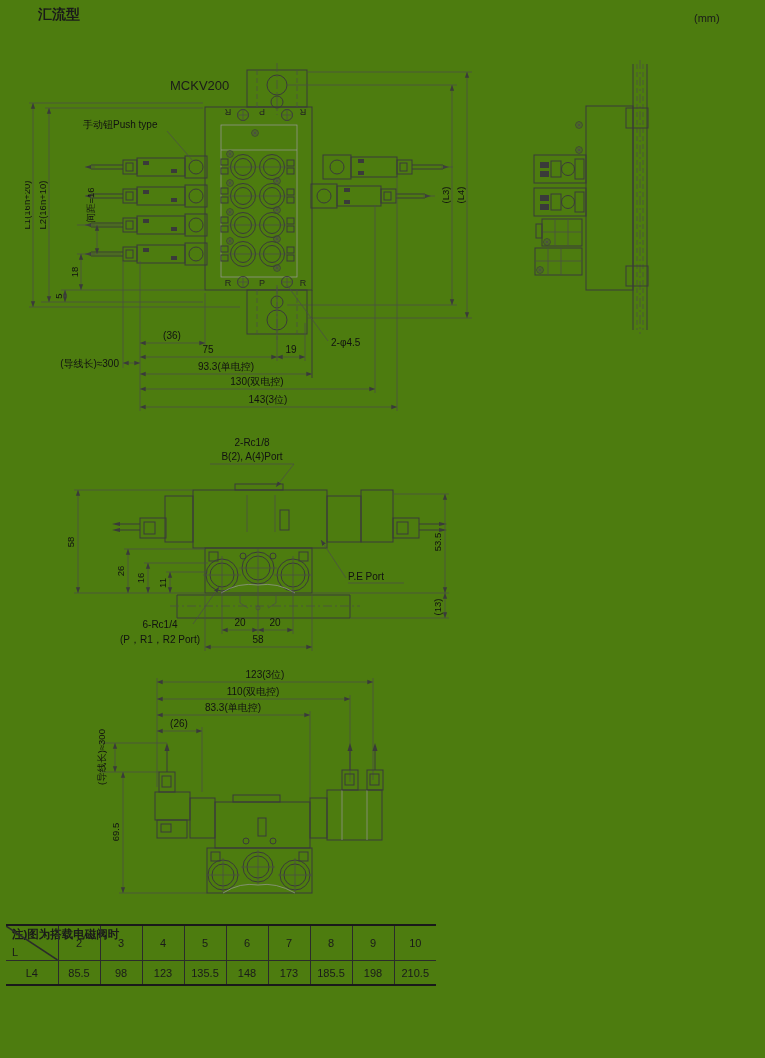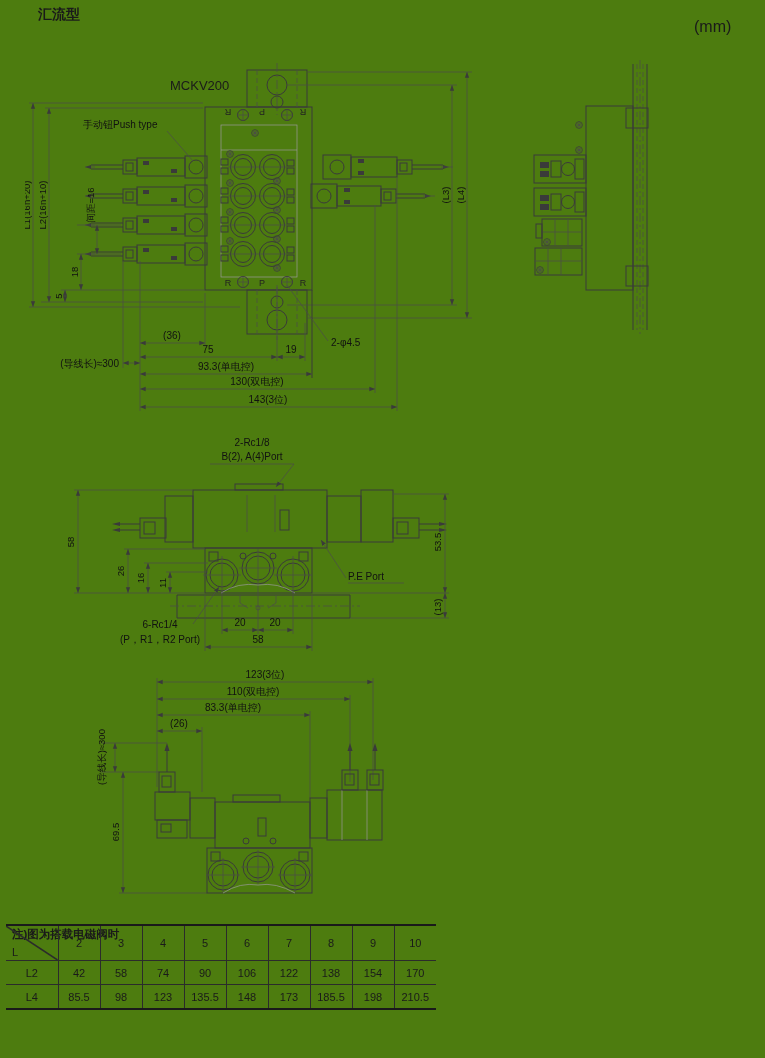--- a/index.html
+++ b/index.html
@@ -1,20 +1,20 @@
 <!DOCTYPE html>
 <html><head>
 <meta charset="utf-8">
 <style>
   html,body{margin:0;padding:0;background:#fff;}
   body{font-family:"Liberation Sans",sans-serif;color:#1a1a1a;}
   #page{position:relative;width:765px;height:1058px;background:#4d7c0f;overflow:hidden;}
   .abs{position:absolute;}
   #title{left:38px;top:6px;font-size:14px;font-weight:bold;}
-  #unit{left:694px;top:18px;font-size:16px;}
+  #unit{left:694px;top:12px;font-size:11px;}
   #model{left:170px;top:38px;font-size:13px;margin-top:40px;}
   #note{left:12px;top:906px;font-size:11.5px;font-weight:bold;margin-top:21px;}
   svg{display:block;}
   .ln{fill:none;stroke:#3a3a3a;stroke-width:1;}
   .lt{fill:none;stroke:#9a9a9a;stroke-width:0.7;}
   .dl{fill:none;stroke:#4a4a4a;stroke-width:0.7;}
   .dd{stroke-dasharray:5 3;}
   .dc{stroke-dasharray:9 3 2 3;}
   .fs{fill:#3a3a3a;stroke:none;}
   text.dt{font-family:"Liberation Sans",sans-serif;font-size:10px;fill:#111;}
@@ -467,32 +467,20 @@
       <th>3</th>
       <th>4</th>
       <th>5</th>
       <th>6</th>
       <th>7</th>
       <th>8</th>
       <th>9</th>
       <th>10</th>
     </tr>
     <tr>
-      <td>L2</td>
-      <td>42</td>
-      <td>58</td>
-      <td>74</td>
-      <td>90</td>
-      <td>106</td>
-      <td>122</td>
-      <td>138</td>
-      <td>154</td>
-      <td>170</td>
-    </tr>
-    <tr>
       <td>L4</td>
       <td>85.5</td>
       <td>98</td>
       <td>123</td>
       <td>135.5</td>
       <td>148</td>
       <td>173</td>
       <td>185.5</td>
       <td>198</td>
       <td>210.5</td>

